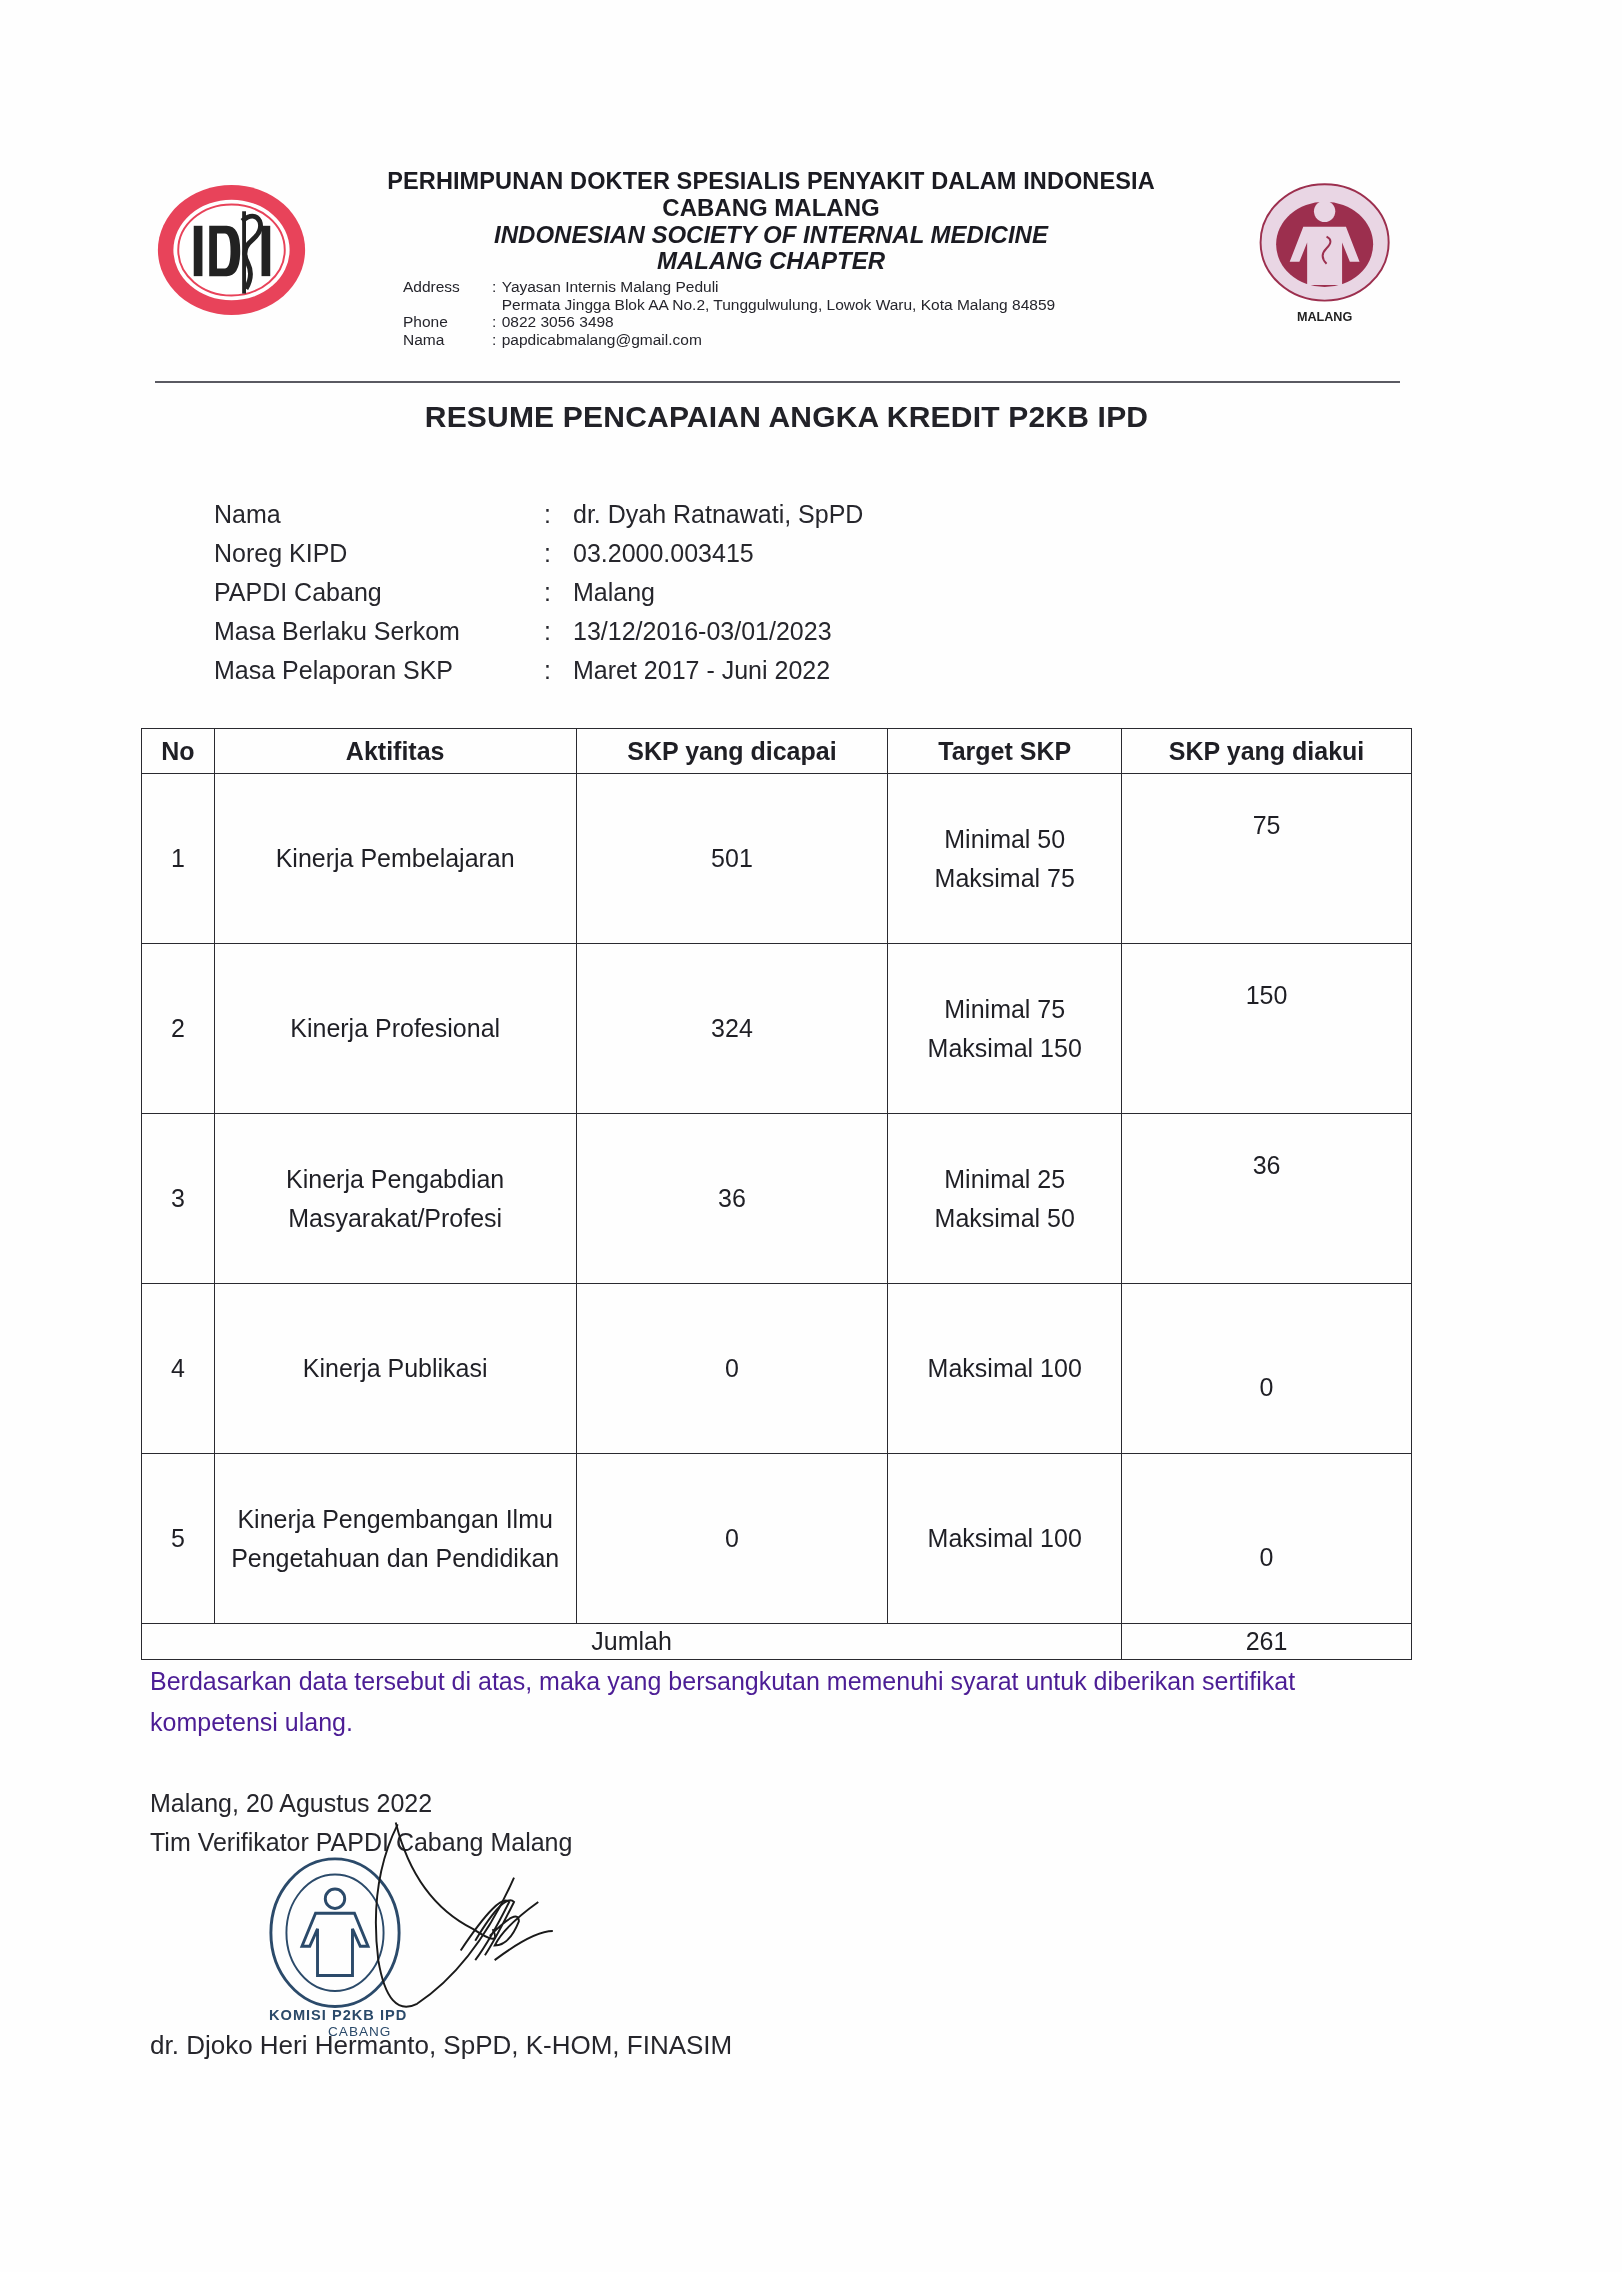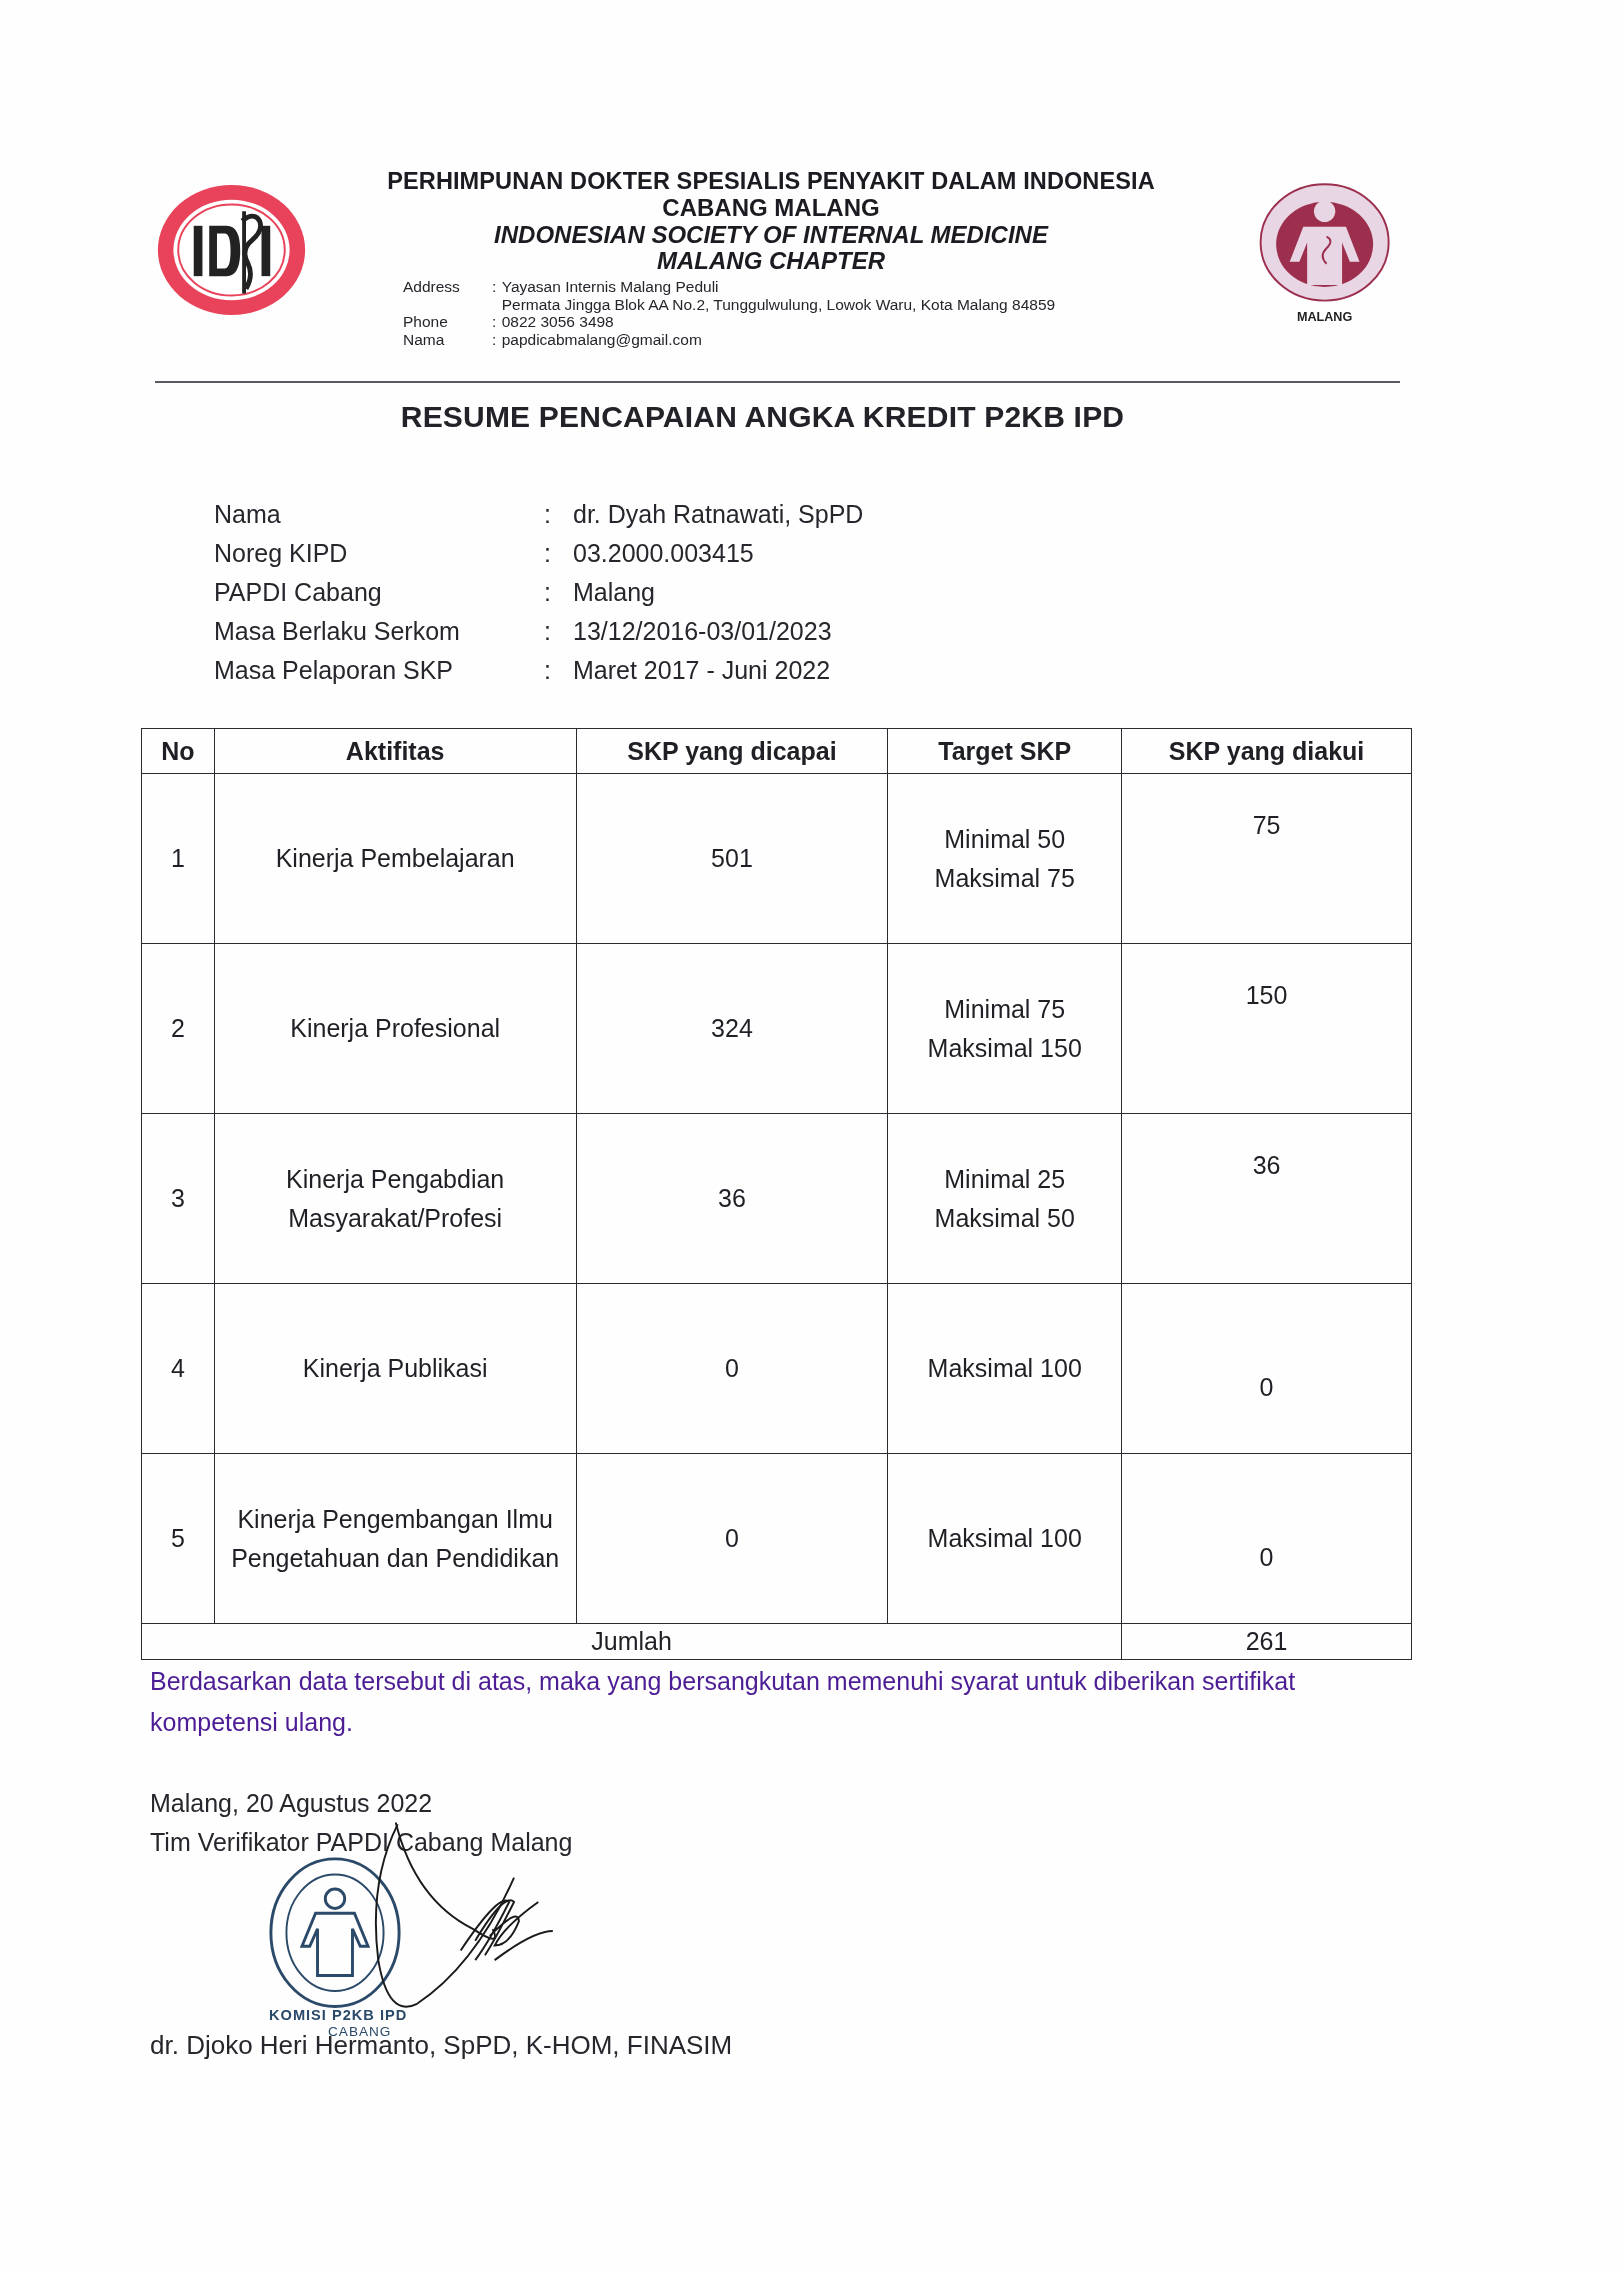--- a/index.html
+++ b/index.html
@@ -15,21 +15,21 @@
   .lh-org { left:320px; width:902px; text-align:center; font-weight:bold; color:#1b1b22; }
   .lh-org1 { top:167px; font-size:24px; letter-spacing:0.1px; transform:scaleX(0.98); }
   .lh-org2 { top:194px; font-size:24px; }
   .lh-org3 { top:221px; font-size:24px; font-style:italic; }
   .lh-org4 { top:247px; font-size:24px; font-style:italic; }
   .lh-contact { left:403px; top:278px; font-size:15.5px; line-height:17.5px; color:#25252c; }
   .lh-contact .row { display:flex; }
   .lh-contact .k { width:89px; }
   .lh-contact .sep { width:9.7px; }
   .rule { left:155px; top:381px; width:1245px; height:1.9px; background:#5a5a62; }
-  .doc-title { left:140px; top:400px; width:1245px; text-align:center; font-weight:bold; font-size:30px; color:#222228; letter-spacing:0.2px; }
+  .doc-title { left:164px; top:400px; width:1245px; text-align:center; font-weight:bold; font-size:30px; color:#222228; letter-spacing:0.2px; }
   
   .info { left:214px; top:495px; font-size:25px; color:#26262c; }
   .info .row { display:flex; height:39px; align-items:center; }
   .info .k { width:330px; }
   .info .sep { width:29px; }
   
   table.skp {
     position:absolute; left:141px; top:728px; width:1271px;
     border-collapse:collapse; font-size:25px; color:#1f1f25;
   }

